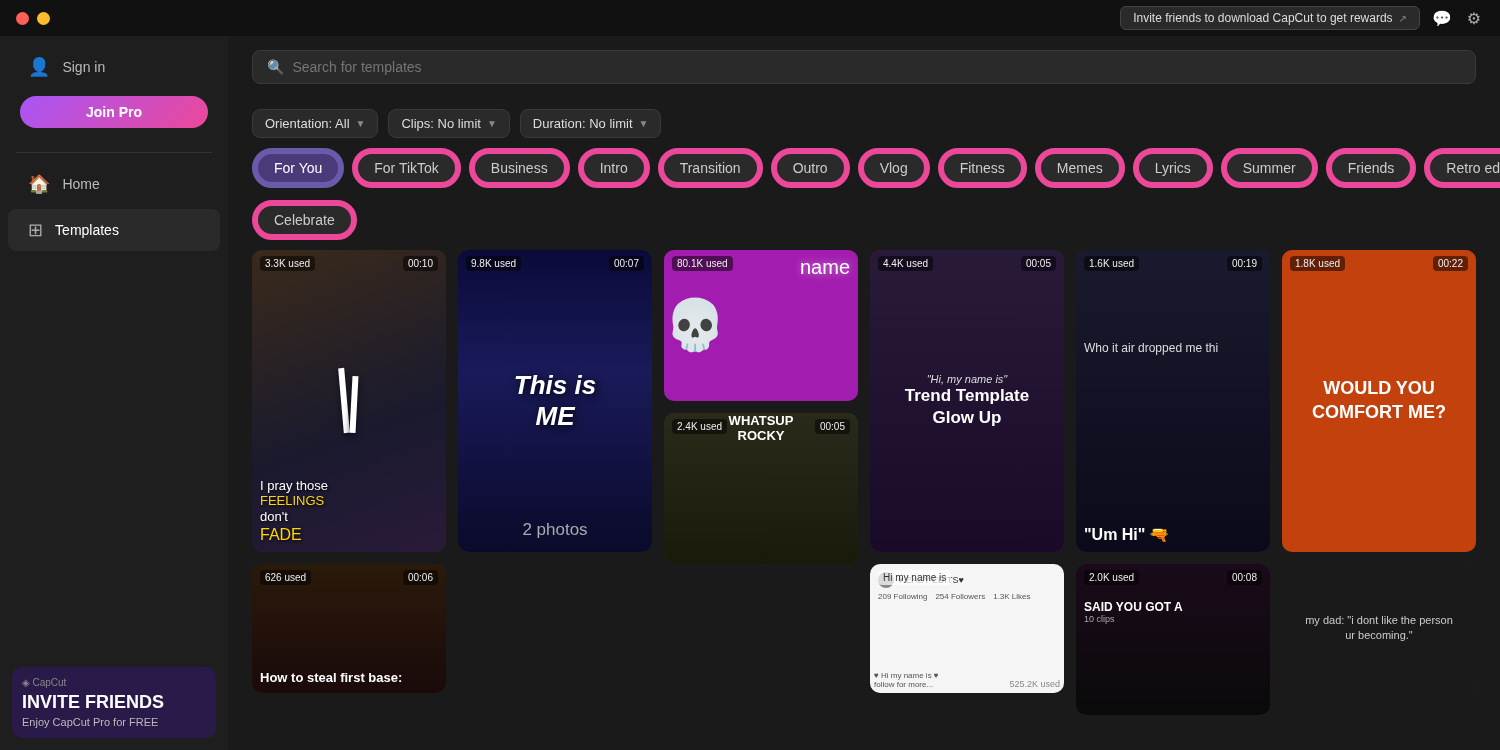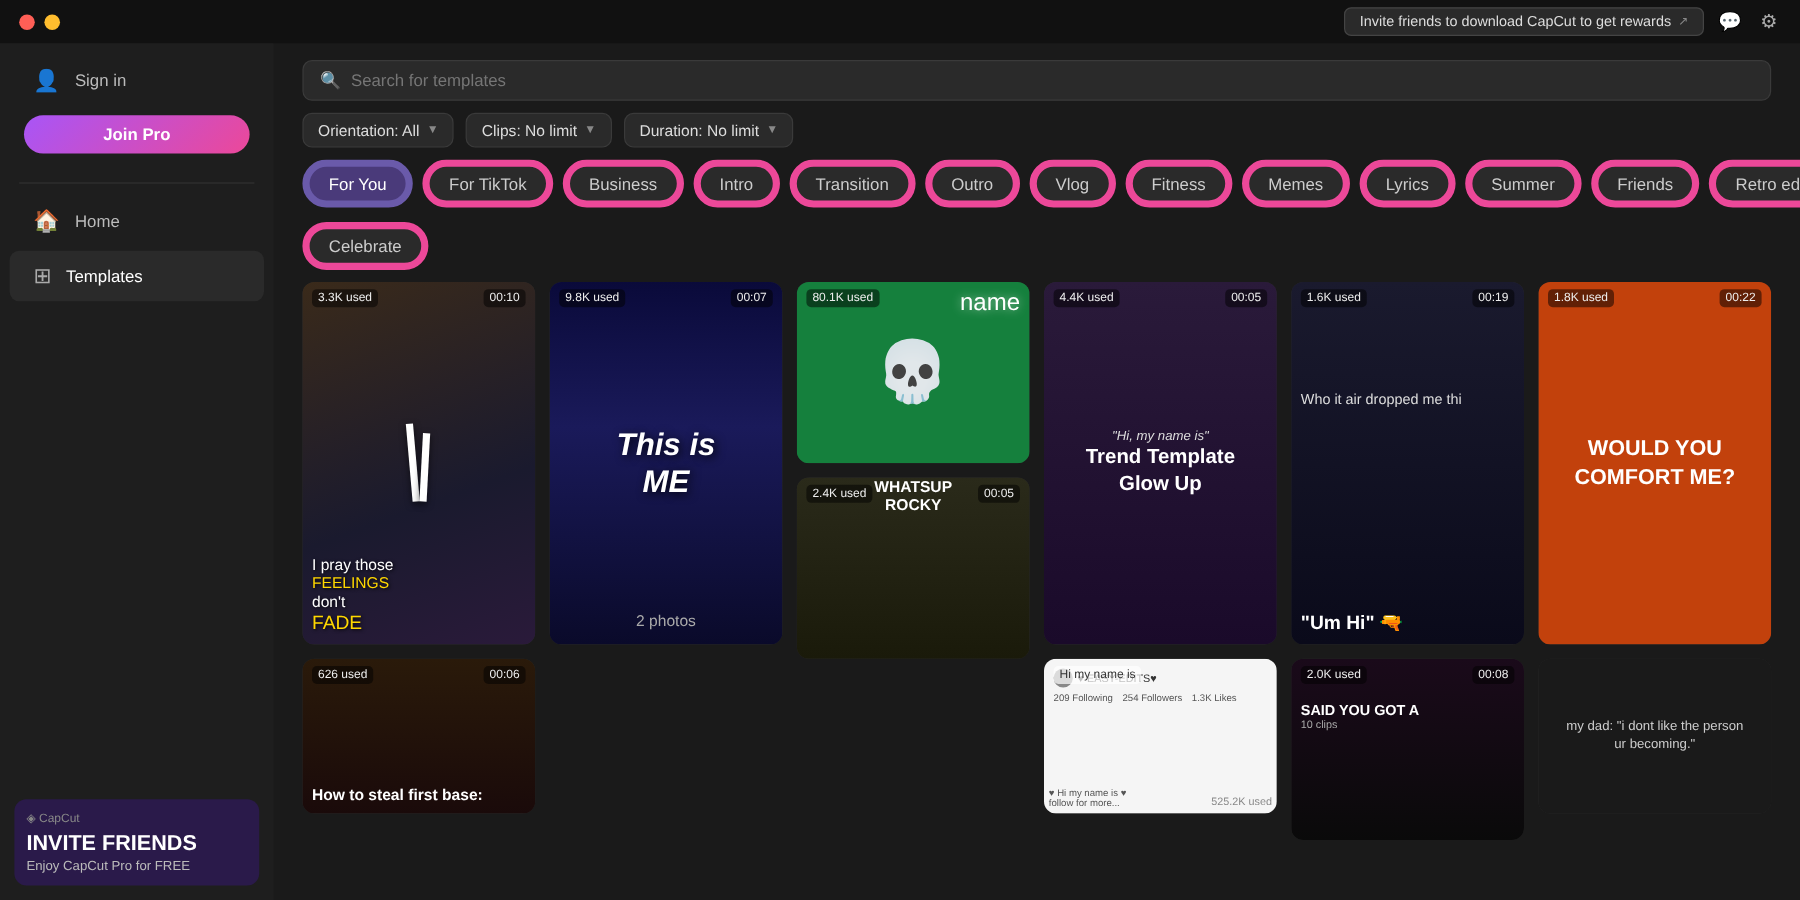--- a/index.html
+++ b/index.html
@@ -174,20 +174,21 @@
       color: #aaa;
       font-size: 14px;
       flex: 1;
     }
 
     
     .filters-row {
       padding: 0 24px 10px;
       display: flex;
       gap: 10px;
+      margin-top: 15px;
     }
     .filter-dropdown {
       background: #2a2a2a;
       border: 1px solid #3a3a3a;
       border-radius: 8px;
       padding: 6px 12px;
       font-size: 13px;
       color: #ddd;
       display: flex;
       align-items: center;
@@ -423,30 +424,30 @@
         </div>
 
         <div style="display:flex;flex-direction:column;gap:12px;">
           <div class="template-card">
             <div class="card-thumbnail card2-bg" style="height:100%;background:linear-gradient(180deg,#0a0a3a 0%,#1a1a5a 40%,#0a0a2a 100%);display:flex;align-items:center;justify-content:center;position:relative;">
               <div class="thumb-overlay-top">
                 <span class="thumb-used-badge">9.8K used</span>
                 <span class="thumb-duration-badge">00:07</span>
               </div>
               <div style="font-size:26px;font-weight:900;color:#fff;text-align:center;font-style:italic;text-shadow:2px 2px 8px rgba(0,0,0,0.9);z-index:2;padding:8px;">This is<br>ME</div>
-              <div style="position:absolute;bottom:12px;font-size:13px;color:#aaa;z-index:2;text-align:center;">2 photos</div>
+              <div style="position:absolute;bottom:12px;font-size:17px;color:#aaa;z-index:2;text-align:center;">2 photos</div>
             </div>
 
           </div>
         </div>
 
         <div style="display:flex;flex-direction:column;gap:12px;">
 
           <div class="template-card" style="aspect-ratio:9/7;">
-            <div style="height:100%;background:#15803d;position:relative;display:flex;align-items:center;justify-content:center;">
+            <div style="height:100%;background:#a21caf;position:relative;display:flex;align-items:center;justify-content:flex-start;">
               <div class="thumb-overlay-top">
                 <span class="thumb-used-badge">80.1K used</span>
                 <span style="font-size:20px;filter:drop-shadow(0 0 4px rgba(255,255,255,0.5));">name</span>
               </div>
               <span style="font-size:50px;">💀</span>
             </div>
 
           </div>
 
           <div class="template-card" style="aspect-ratio:9/7;">

